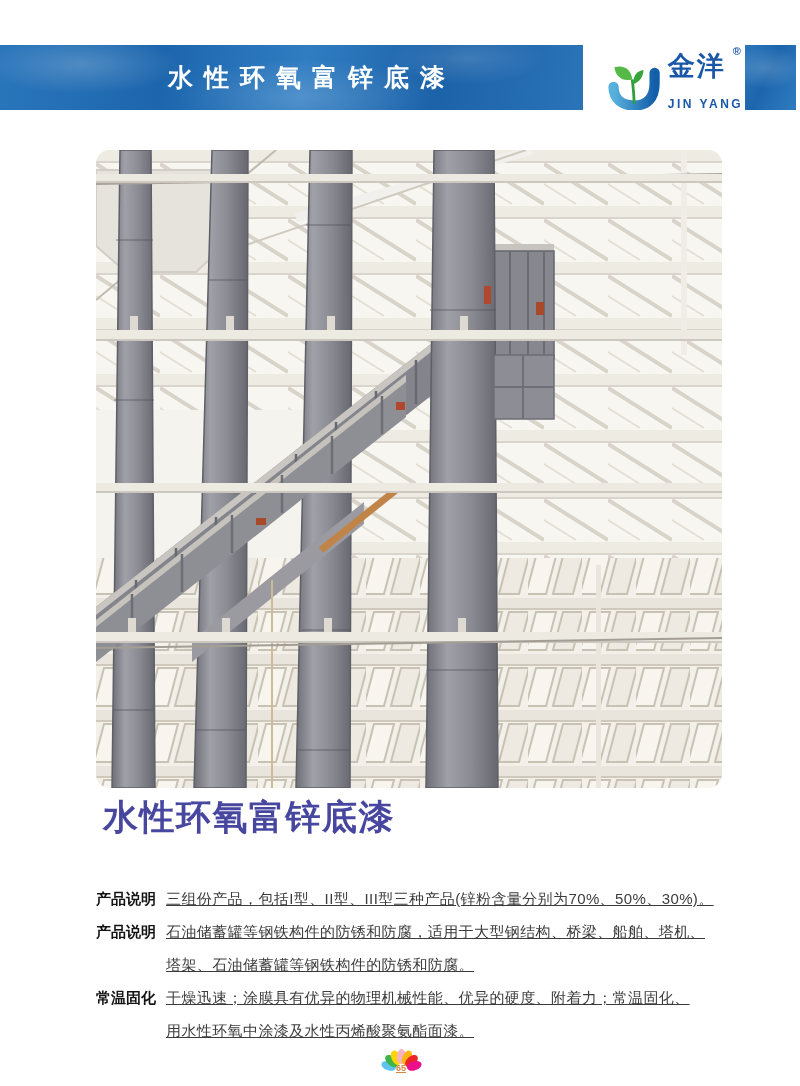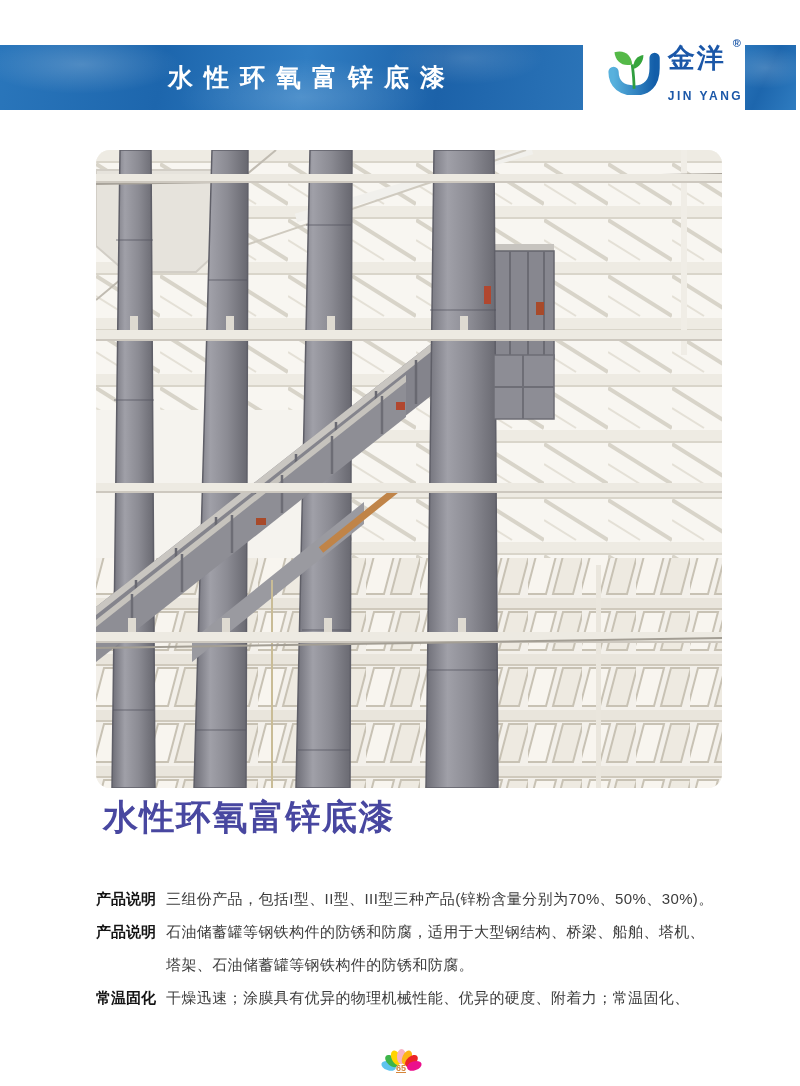--- a/index.html
+++ b/index.html
@@ -14,36 +14,36 @@
       radial-gradient(180px 55px at 52% 80%, rgba(255,255,255,.16), rgba(255,255,255,0) 70%),
       radial-gradient(110px 38px at 80% 20%, rgba(255,255,255,.14), rgba(255,255,255,0) 70%),
       linear-gradient(100deg,#2a76bb 0%,#1d66ad 28%,#307dc2 52%,#1c62a9 75%,#2b74b8 100%);
     display:flex;align-items:center;}
   .band-title{color:#ffffff;font-size:25px;font-weight:bold;letter-spacing:11px;padding-left:168px;white-space:nowrap;}
   .band-right{position:absolute;left:745px;top:0;width:51px;height:65px;
     background:
       radial-gradient(60px 30px at 40% 35%, rgba(255,255,255,.18), rgba(255,255,255,0) 70%),
       linear-gradient(115deg,#2a76bb 0%,#1d66ad 45%,#2f7cc0 100%);}
   .logo-box{position:absolute;left:583px;top:0;width:184px;height:65px;background:#ffffff;
-    display:flex;align-items:flex-start;justify-content:center;gap:5px;}
+    display:flex;align-items:flex-end;justify-content:center;gap:5px;}
   .logo-text{display:flex;flex-direction:column;align-items:flex-start;line-height:1;}
   .logo-cn{font-size:27px;font-weight:bold;color:#1b57a8;position:relative;letter-spacing:2px;}
   .logo-reg{position:absolute;top:-7px;right:-15px;font-size:11px;font-weight:bold;color:#1b57a8;letter-spacing:0;}
   .logo-en{font-size:12px;font-weight:bold;color:#1b57a8;letter-spacing:2.5px;margin-top:18px;}
 
   
   .photo{position:absolute;left:96px;top:150px;width:626px;height:638px;border-radius:14px;overflow:hidden;background:#f8f6f1;}
   .photo svg{display:block;}
 
   
   .product-title{position:absolute;left:103px;top:794px;font-size:35px;font-weight:bold;color:#4847a0;letter-spacing:1.5px;white-space:nowrap;}
   .specs{position:absolute;left:96px;top:882px;width:628px;font-size:15px;line-height:33px;}
   .spec-row{display:flex;align-items:flex-start;}
   .spec-label{width:70px;flex-shrink:0;font-weight:bold;color:#141414;}
-  .spec-text{color:#3c3c3c;letter-spacing:0.4px;}
+  .spec-text{color:#3c3c3c;letter-spacing:0.4px;text-decoration:underline;}
   .spec-line{display:block;white-space:nowrap;}
 
   
   .page-marker{position:absolute;left:379px;top:1043px;width:44px;height:30px;}
   .petal{position:absolute;left:50%;bottom:3px;width:9px;height:15px;margin-left:-4.5px;
     border-radius:50% 50% 46% 46%;transform-origin:50% 100%;}
   .petal:nth-child(1){transform:rotate(-72deg) translateY(-6px);}
   .petal:nth-child(2){transform:rotate(-48deg) translateY(-6px);}
   .petal:nth-child(3){transform:rotate(-24deg) translateY(-6px);}
   .petal:nth-child(4){transform:rotate(0deg)   translateY(-6px);}
@@ -227,20 +227,21 @@
       <span class="spec-label">产品说明</span>
       <div class="spec-text">
         <span class="spec-line">石油储蓄罐等钢铁构件的防锈和防腐，适用于大型钢结构、桥梁、船舶、塔机、</span>
         <span class="spec-line">塔架、石油储蓄罐等钢铁构件的防锈和防腐。</span>
       </div>
     </div>
     <div class="spec-row">
       <span class="spec-label">常温固化</span>
       <div class="spec-text">
         <span class="spec-line">干燥迅速；涂膜具有优异的物理机械性能、优异的硬度、附着力；常温固化、</span>
+        <span class="spec-line">用水性环氧中涂漆及水性丙烯酸聚氨酯面漆。</span>
       </div>
     </div>
   </div>
 
   <div class="page-marker">
     <div class="petal" style="background: rgb(94, 196, 239);"></div>
     <div class="petal" style="background: rgb(61, 181, 74);"></div>
     <div class="petal" style="background: rgb(255, 212, 0);"></div>
     <div class="petal" style="background: rgb(246, 179, 195);"></div>
     <div class="petal" style="background: rgb(253, 181, 21);"></div>

